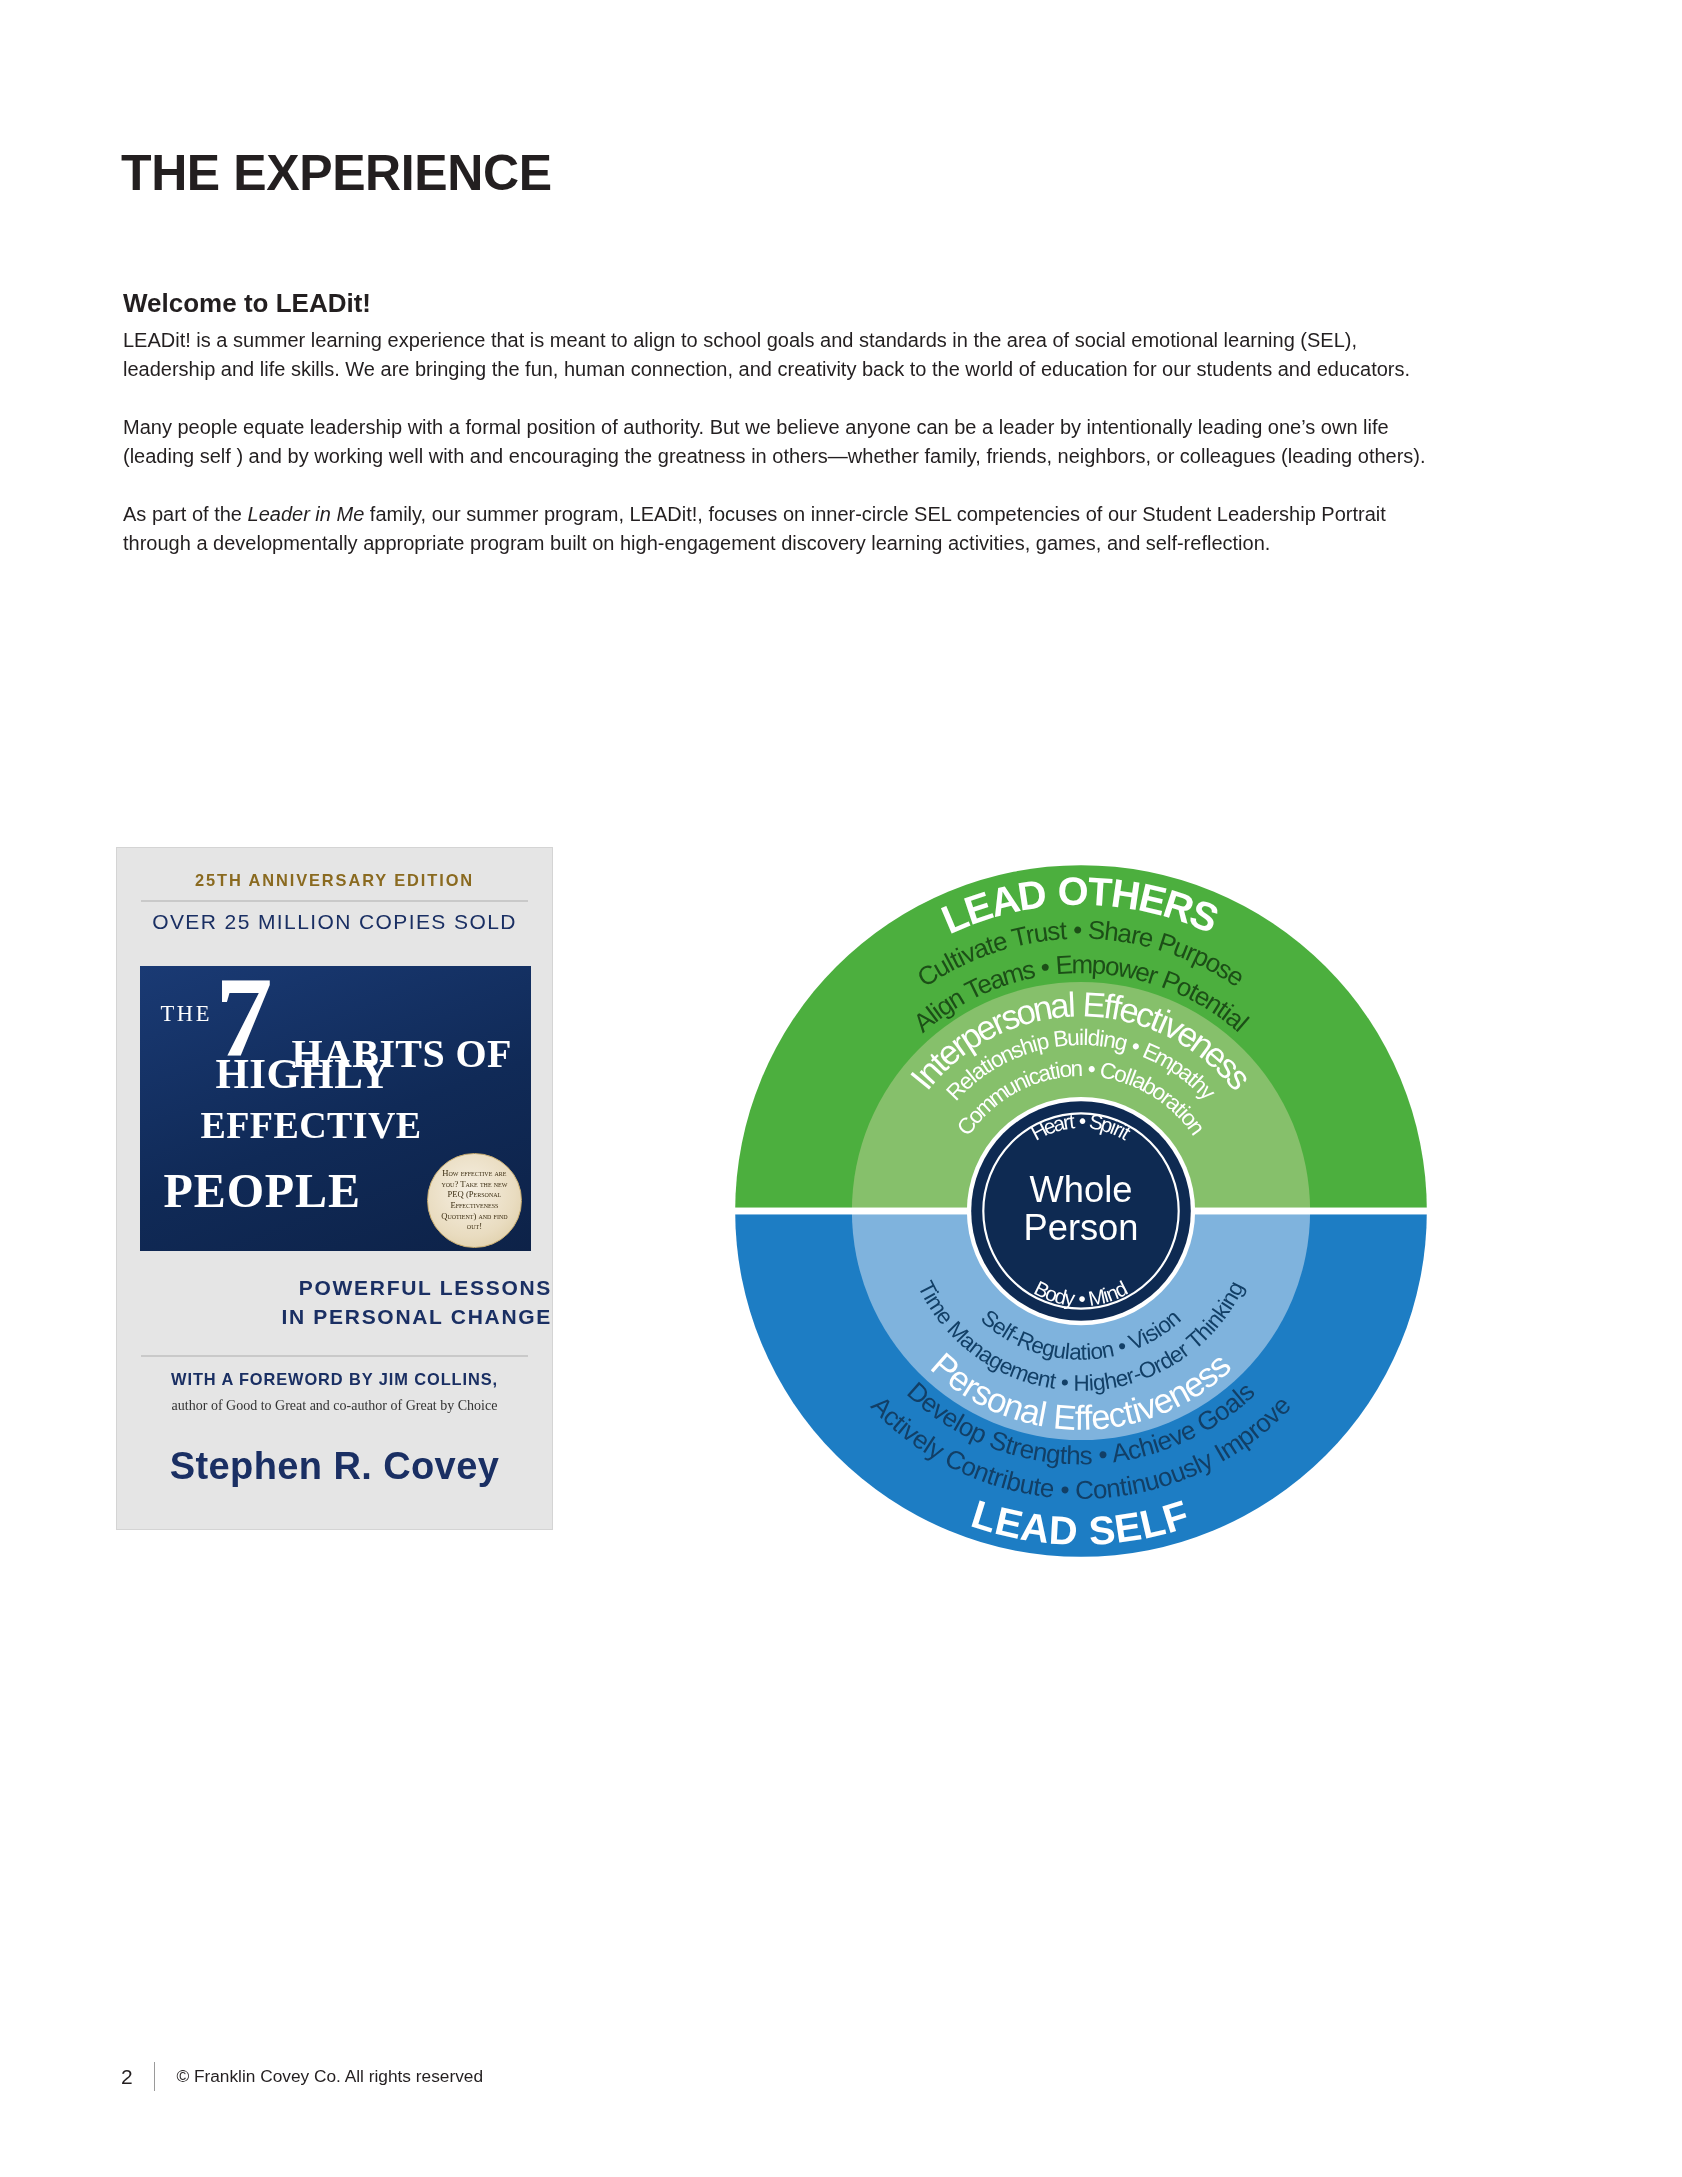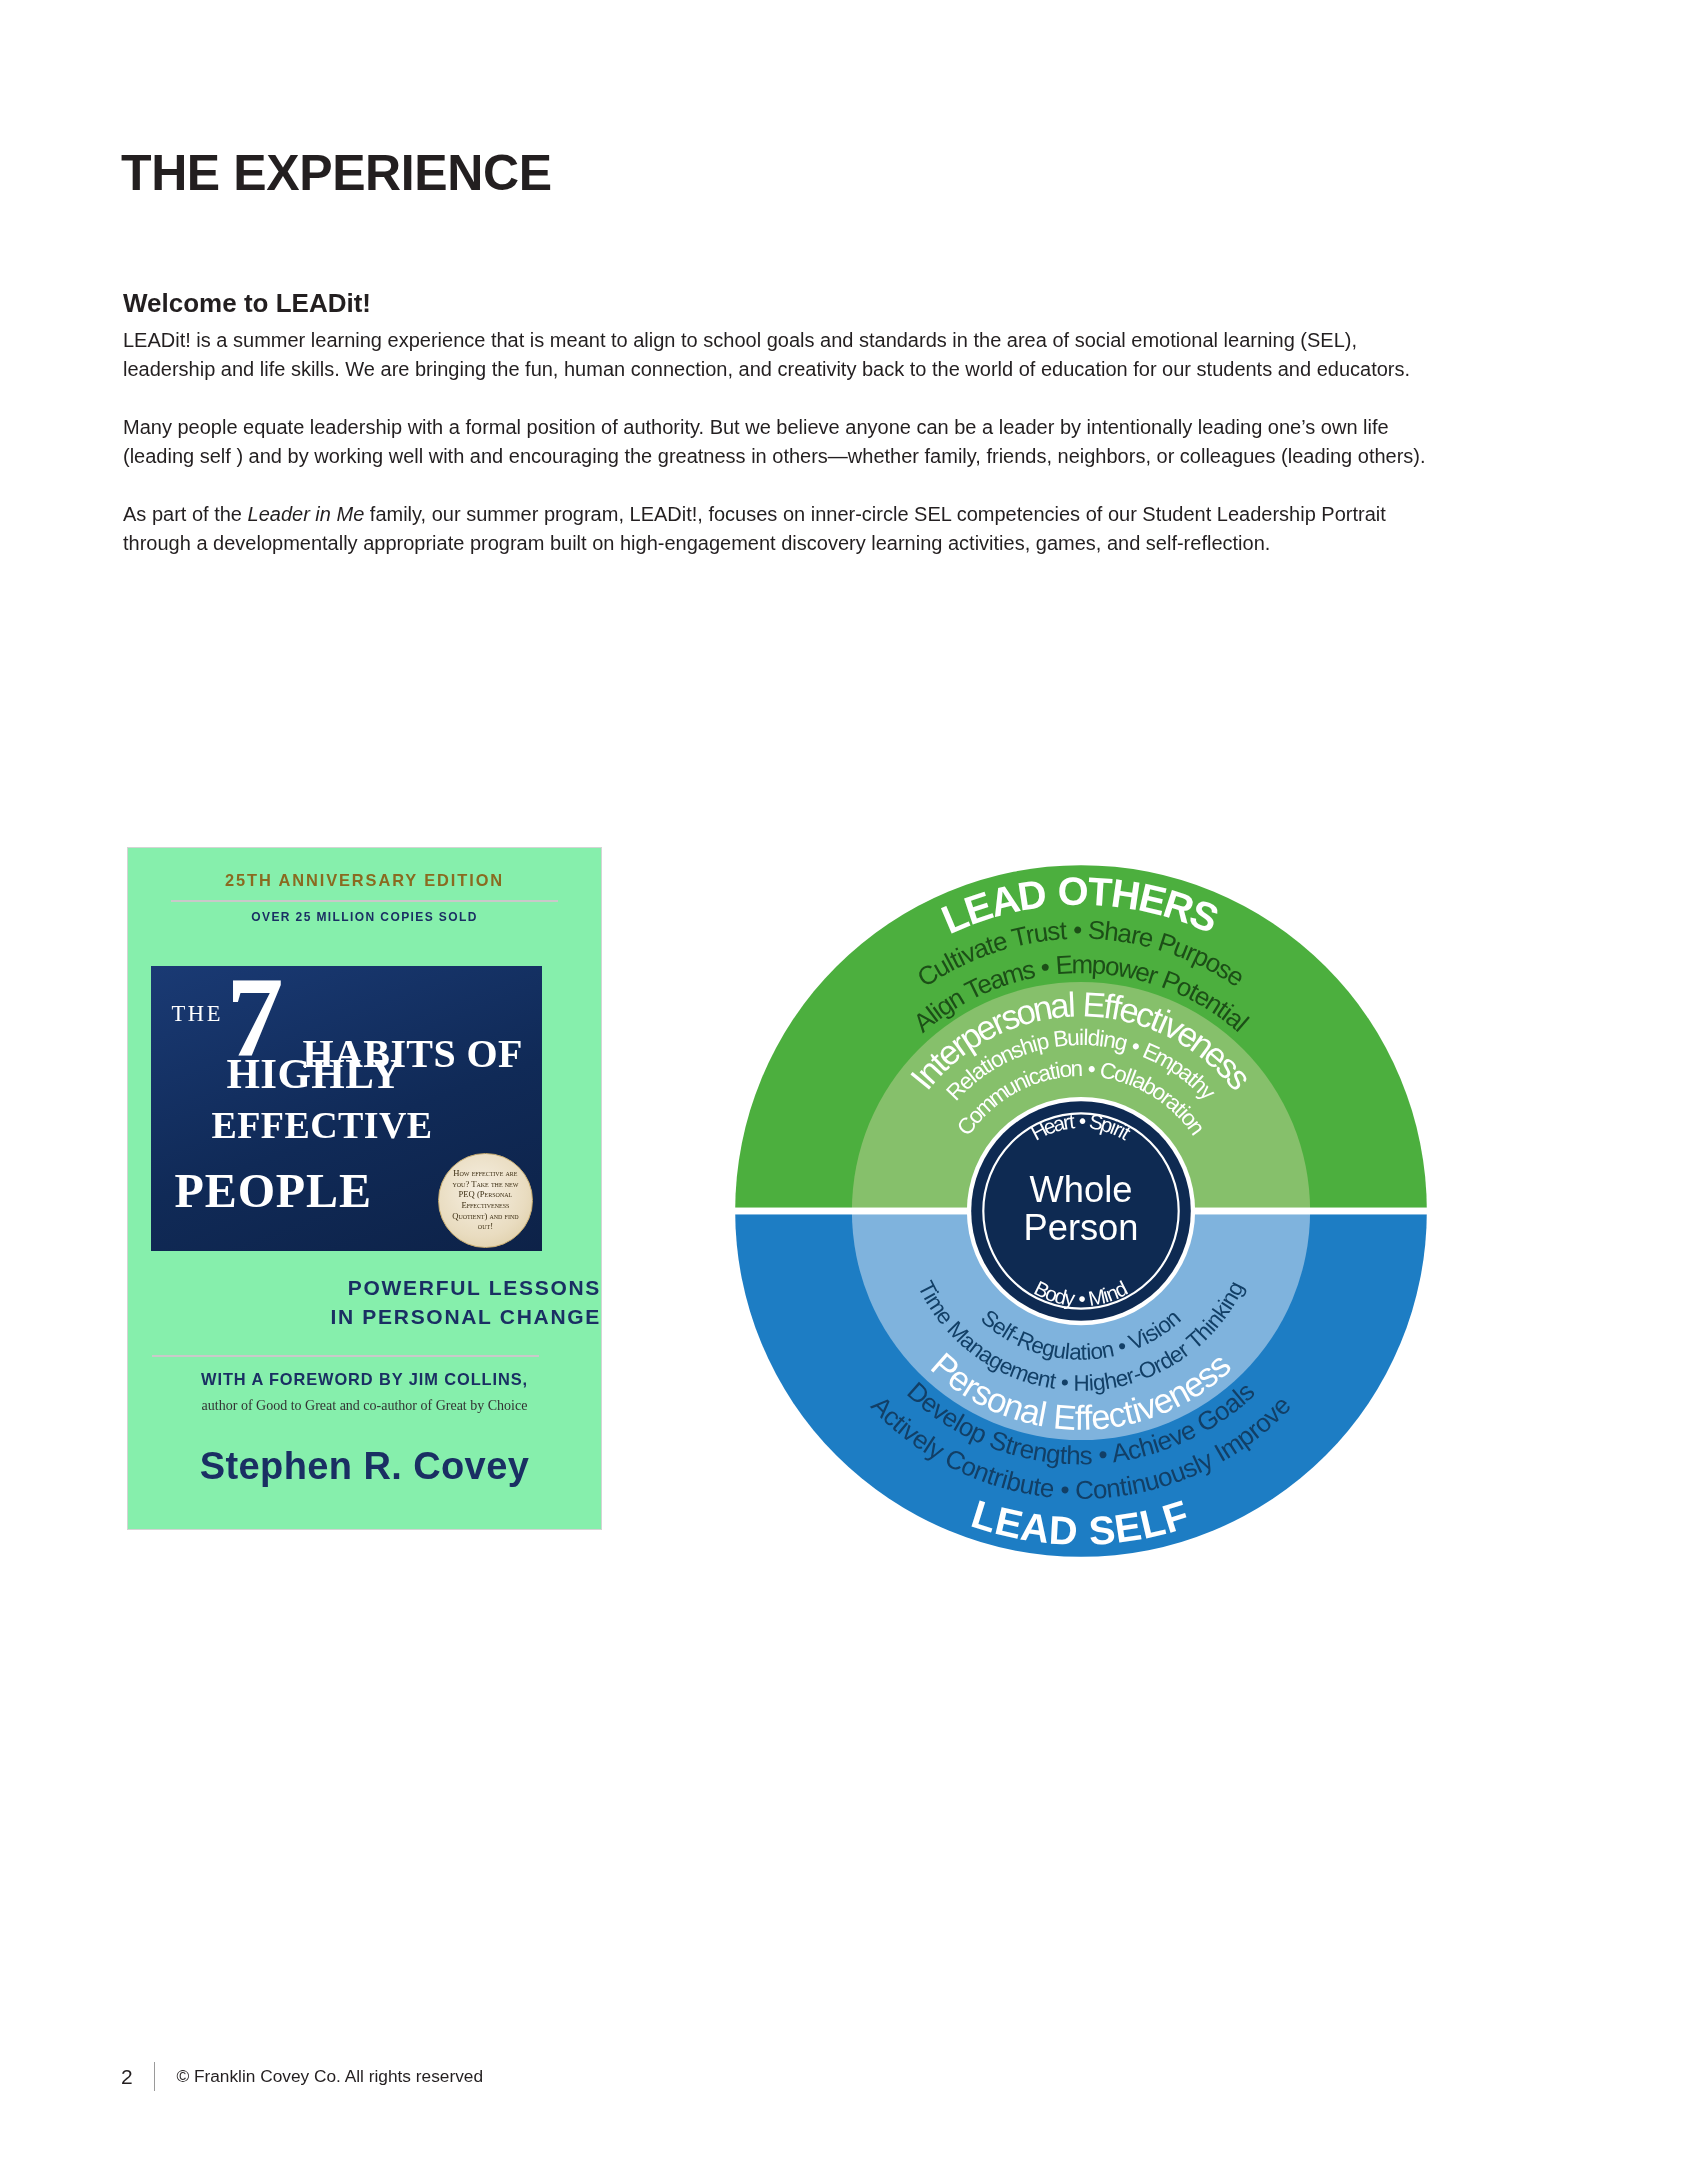--- a/index.html
+++ b/index.html
@@ -64,25 +64,25 @@
     line-height: 1.45;
     margin: 0 0 29px 0;
     color: #231f20;
   }
   .para:last-child { margin-bottom: 0; }
   .ital { font-style: italic; text-align: center; }
 
   
   .book {
     position: absolute;
-    left: 127px;
+    left: 116px;
     top: 847px;
-    width: 475px;
+    width: 437px;
     height: 683px;
-    background: #86efac;
+    background: #e5e5e5;
     border: 0.9px solid #d4d4d4;
     box-sizing: border-box;
     overflow: hidden;
   }
   .book-inner {
     position: absolute;
     inset: 0;
     padding: 0;
   }
   .book-top {
@@ -95,23 +95,23 @@
     font-weight: bold;
     color: #8a6a20;
   }
   .book-rule {
     width: 387px;
     height: 1.7px;
     background: #c9c9c9;
     margin: 10.4px auto 8.6px auto;
   }
   .book-copies {
-    font-size: 12px;
+    font-size: 21px;
     letter-spacing: 1.4px;
-    font-weight: bold;
+    font-weight: normal;
     color: #1a2f63;
     margin-top: 7px;
   }
   .book-blue {
     position: absolute;
     left: 22.5px;
     top: 118px;
     width: 391px;
     height: 285px;
     background: linear-gradient(160deg, #1a3a74 0%, #102a57 55%, #0d2248 100%);

